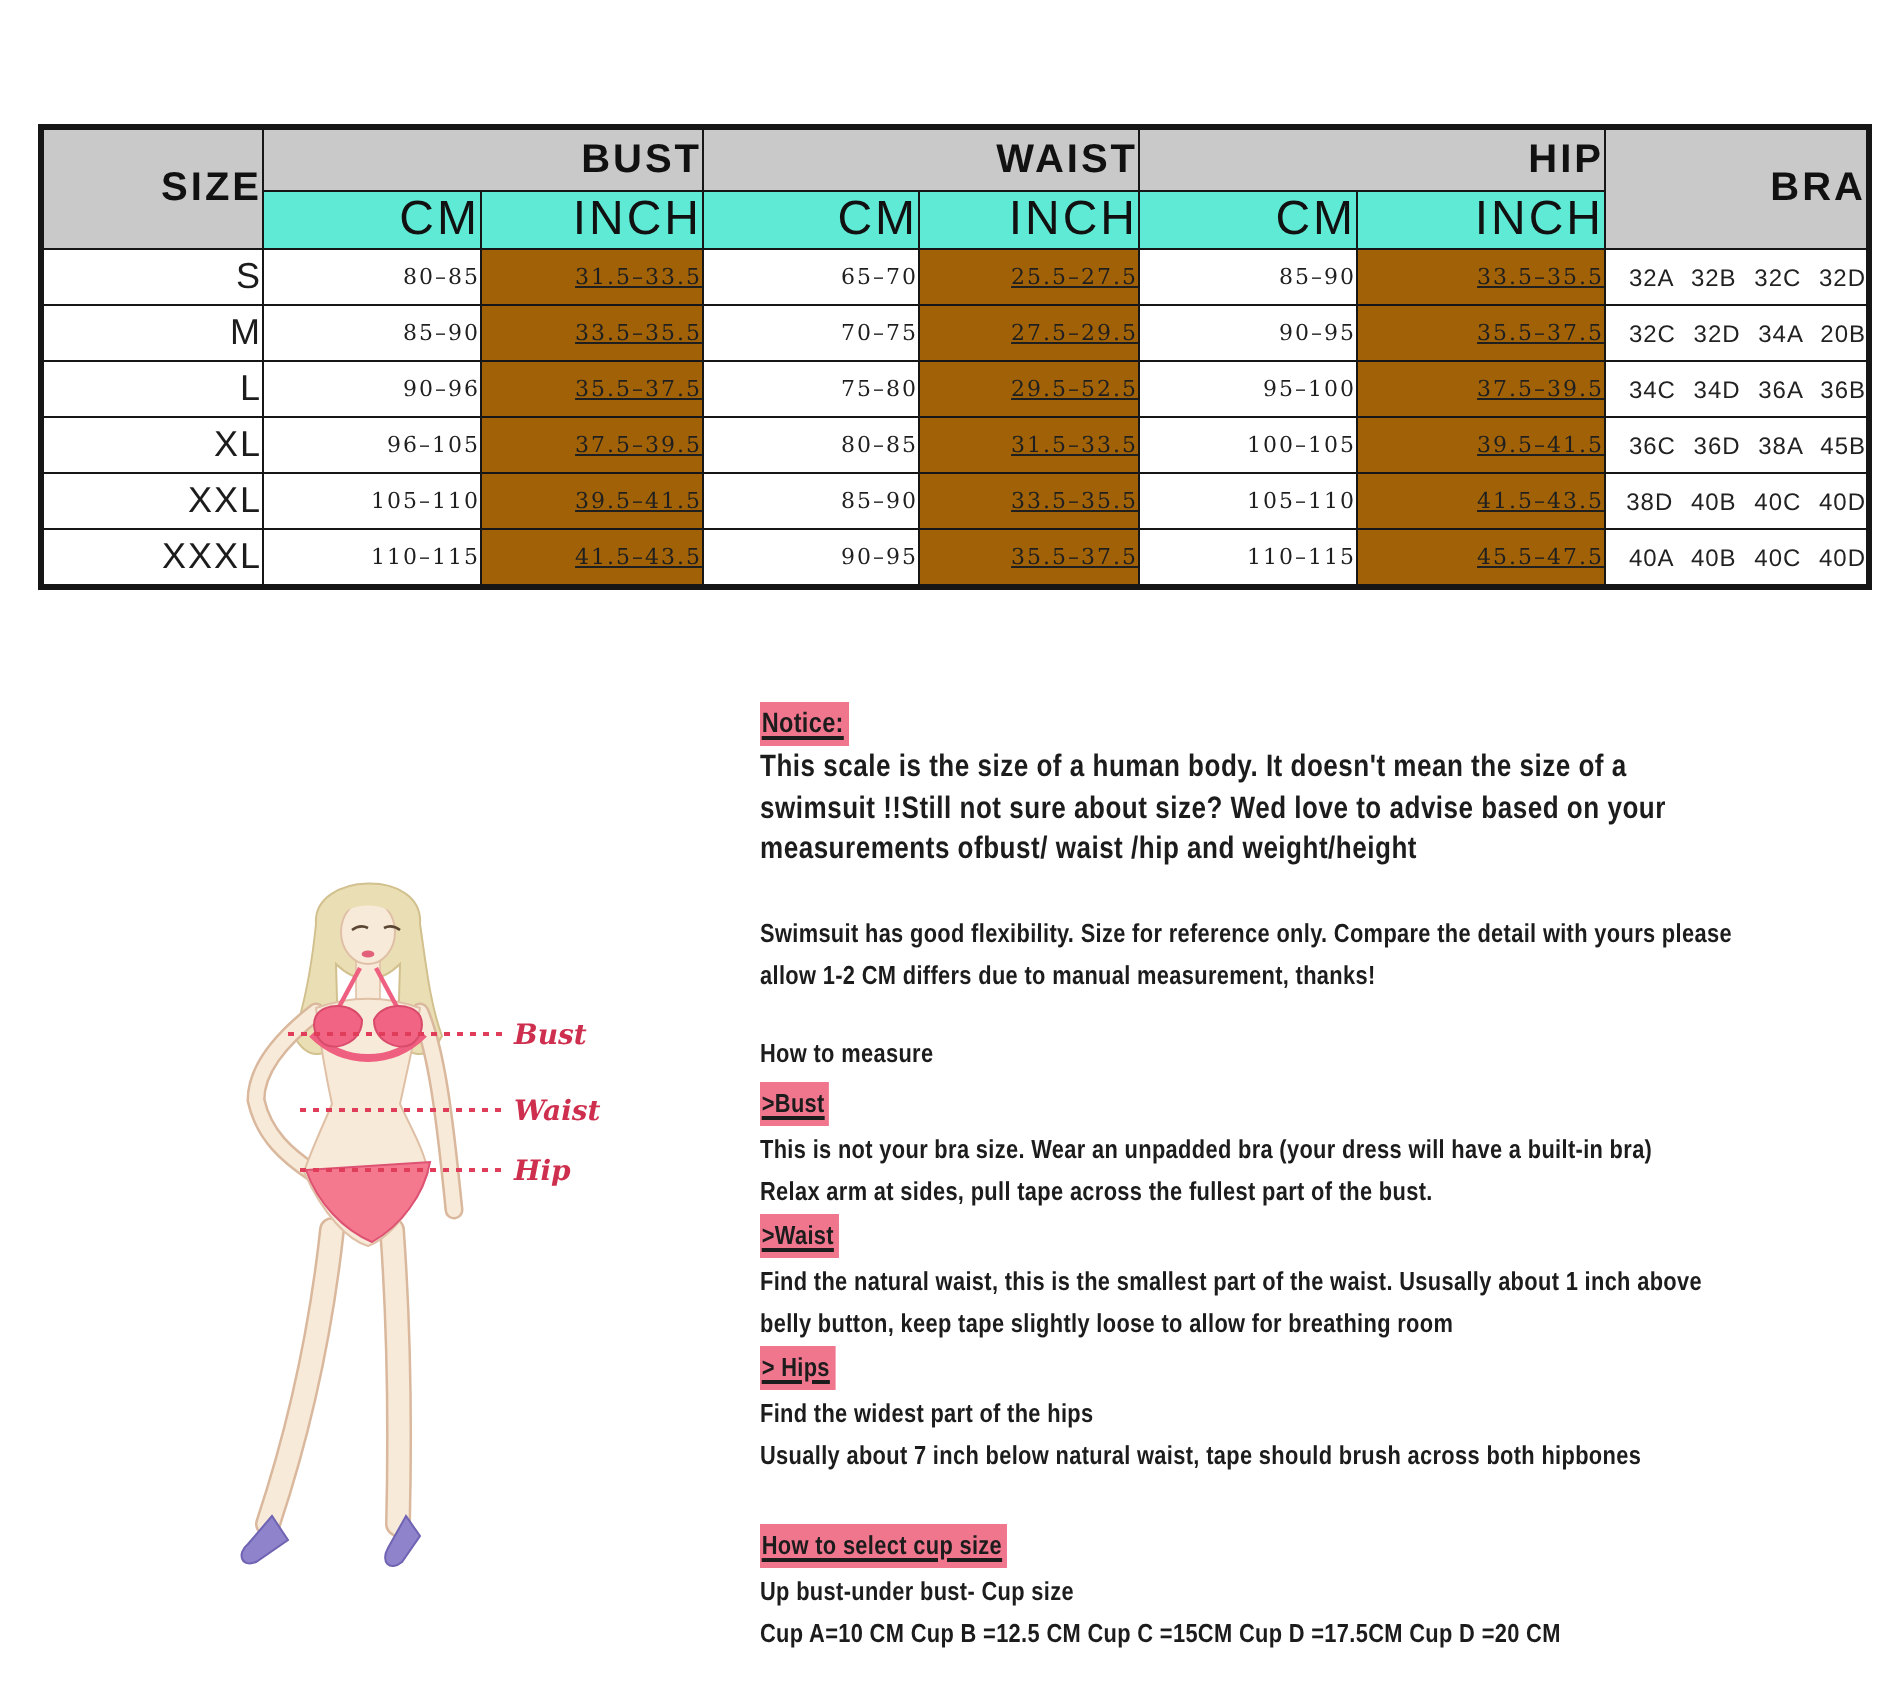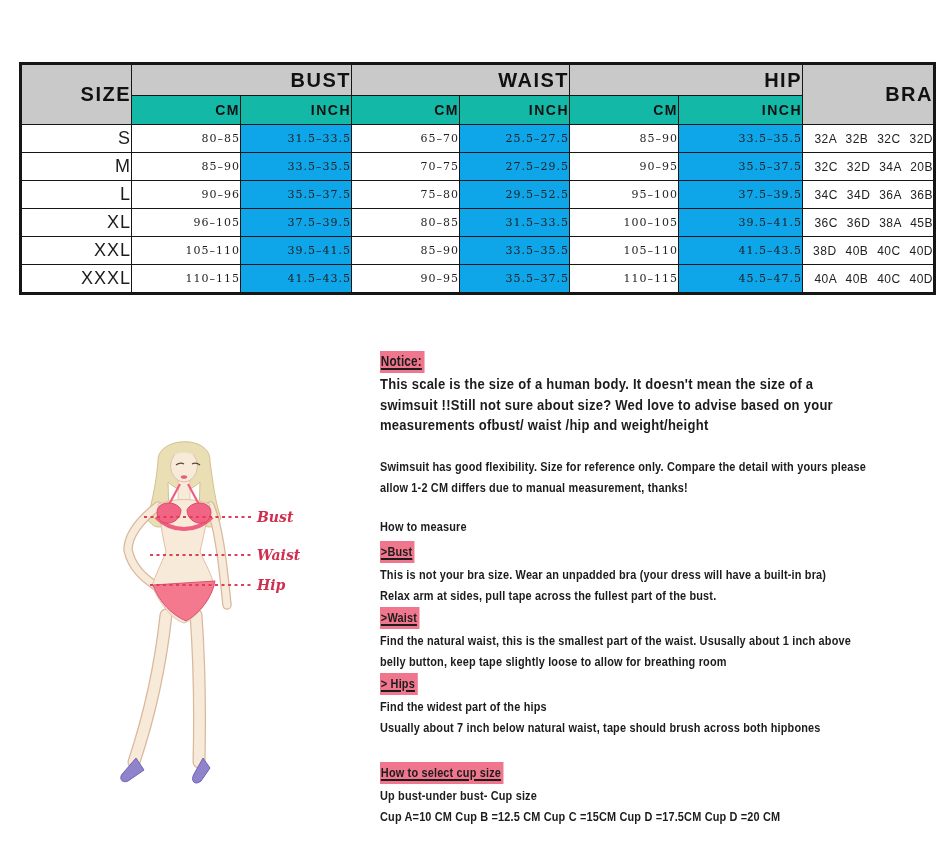--- a/index.html
+++ b/index.html
@@ -5,25 +5,25 @@
   html,body{margin:0;padding:0;background:#fff;}
   .page{position:relative;width:950px;height:850px;background:#ffffff;overflow:hidden;
         font-family:"Liberation Sans",sans-serif;color:#1c1c1c;}
 
   
   table.size-table{position:absolute;left:19px;top:62px;width:914px;border-collapse:collapse;
         table-layout:fixed;text-align:right;}
   table.size-table th, table.size-table td{border:1.5px solid #161616;padding:0;}
   table.size-table{border:3px solid #161616;}
   th.grp{background:#c9c9c9;font-size:20px;font-weight:600;letter-spacing:1.5px;height:30px;color:#111;}
-  th.sub{background:#14b8a6;font-size:14px;font-weight:700;letter-spacing:1.5px;height:28px;color:#111;}
+  th.sub{background:#5eead4;font-size:24px;font-weight:400;letter-spacing:1.5px;height:28px;color:#111;}
   td{height:27px;background:#fff;}
   td.c-size{font-family:"Liberation Sans",sans-serif;font-size:18px;letter-spacing:1px;font-weight:500;}
   td.c-cm,td.c-inch{font-family:"DejaVu Serif",serif;font-size:11px;letter-spacing:1px;color:#1f1f1f;}
-  td.c-inch{background:#0ea5e9;}
+  td.c-inch{background:#a16207;text-decoration:underline;}
   td.c-bra{font-family:"Liberation Sans",sans-serif;font-size:12px;letter-spacing:.5px;word-spacing:5px;color:#222;margin-left:12px;}
 
   
   .info{position:absolute;left:380px;top:350px;width:660px;font-weight:bold;
         transform:scaleX(0.84);transform-origin:top left;}
   .info .ln{white-space:nowrap;}
   .hl{background:#f0768e;display:inline-block;padding:0 3px 1px 1px;
       text-decoration:underline;text-decoration-thickness:1.5px;text-underline-offset:2px;}
   .t-big{font-size:15.5px;line-height:20.5px;letter-spacing:.3px;}
   .t-sm{font-size:13px;line-height:21px;letter-spacing:.2px;}

